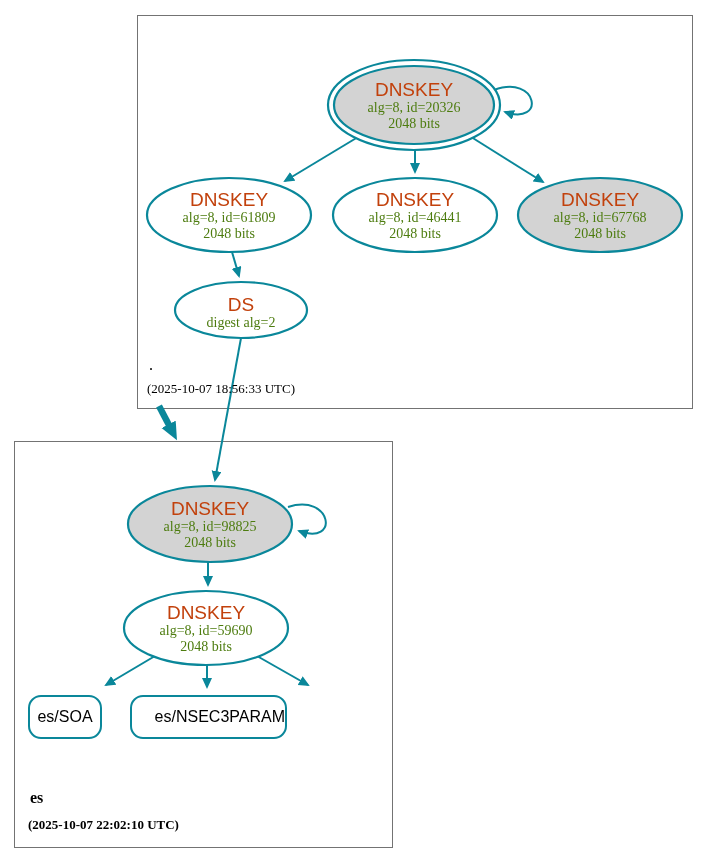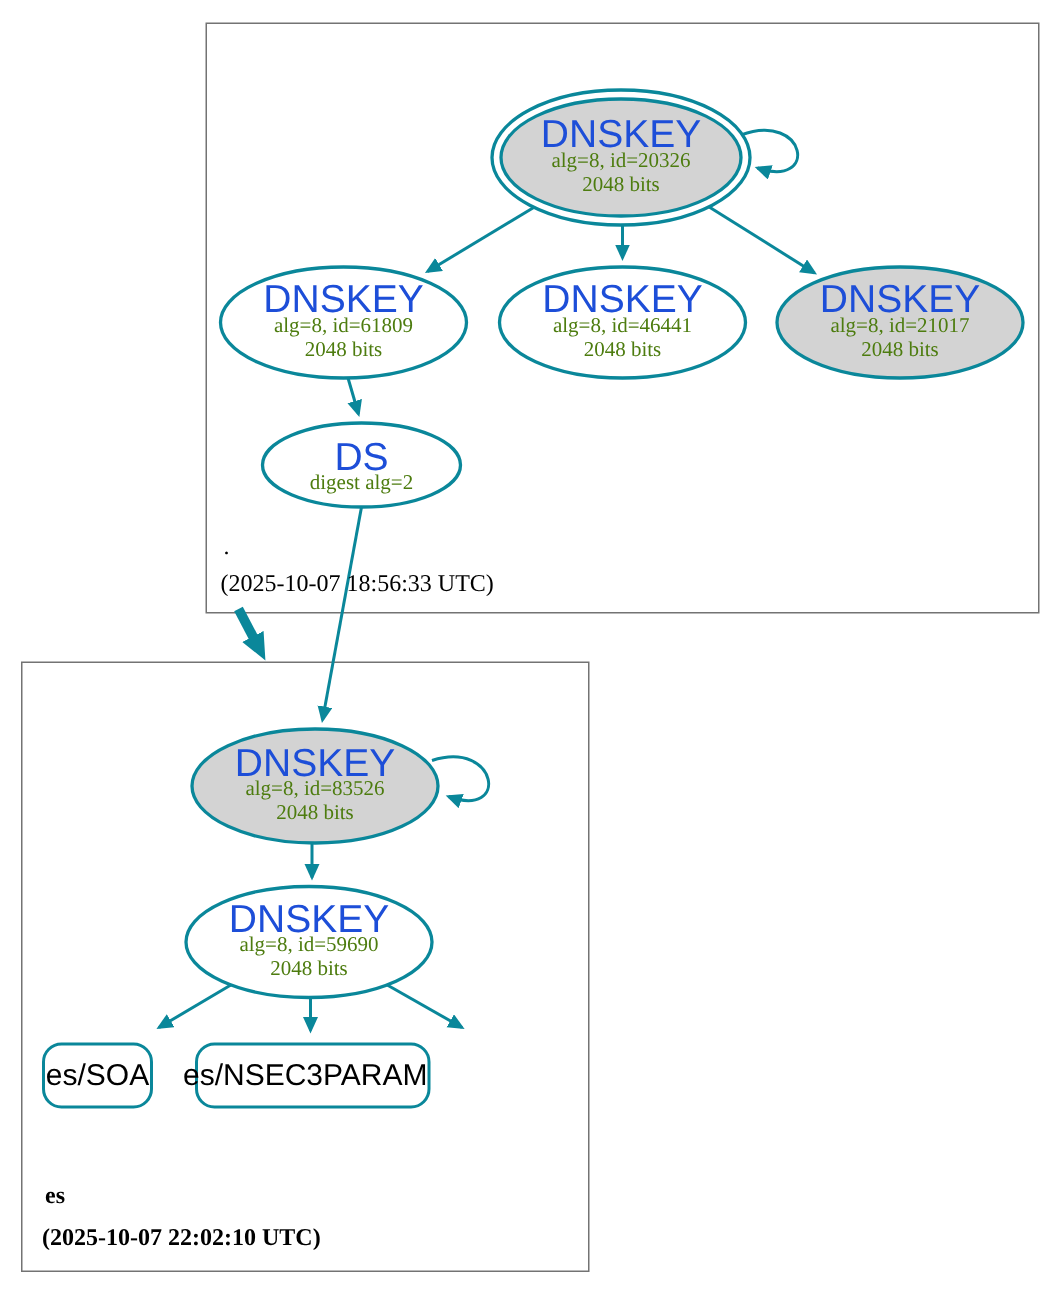--- a/index.html
+++ b/index.html
@@ -21,45 +21,45 @@
   
   .node{
     position:absolute;
     display:flex;flex-direction:column;
     align-items:center;justify-content:center;
     text-align:center;
     color:#000;
   }
   .node-title{
     font-family:"Liberation Sans", sans-serif;
-    font-size:26px;line-height:21px;color:#1d4ed8;
+    font-size:19px;line-height:21px;color:#c2410c;
   }
   .node-detail{
     font-family:"Liberation Serif", serif;
     font-size:14px;line-height:16px;color:#4d7c0f;
   }
   
   .rrset{
     position:absolute;
     top:695px;height:44px;
     border:2px solid #0a879a;
     border-radius:13px;
     background:#fff;
     box-sizing:border-box;
     display:flex;align-items:center;justify-content:center;
     font-family:"Liberation Sans", sans-serif;
-    font-size:20px;color:#000;
+    font-size:16px;color:#000;
   }
   .zone-label{
     position:absolute;
     font-family:"Liberation Serif", serif;
     color:#000;
   }
   .zone-name{font-size:16px;}
-  .zone-ts{font-size:16px;}
+  .zone-ts{font-size:13px;}
 </style>
 </head>
 <body>
 
 <div class="canvas">
 
   <div class="zone-box" style="left:137px;top:15px;width:556px;height:394px;"></div>
   <div class="zone-box" style="left:14px;top:441px;width:379px;height:407px;"></div>
 
   <svg class="layer" width="709" height="865" viewBox="0 0 709 865">
@@ -112,32 +112,32 @@
   </div>
 
   <div class="node" style="left:333px;top:178px;width:164px;height:74px;">
     <div class="node-title">DNSKEY</div>
     <div class="node-detail">alg=8, id=46441</div>
     <div class="node-detail">2048 bits</div>
   </div>
 
   <div class="node" style="left:518px;top:178px;width:164px;height:74px;">
     <div class="node-title">DNSKEY</div>
-    <div class="node-detail">alg=8, id=21017</div>
+    <div class="node-detail">alg=8, id=67768</div>
     <div class="node-detail">2048 bits</div>
   </div>
 
   <div class="node" style="left:175px;top:283px;width:132px;height:58px;">
     <div class="node-title">DS</div>
     <div class="node-detail">digest alg=2</div>
   </div>
 
   <div class="node" style="left:128px;top:487px;width:164px;height:74px;">
     <div class="node-title">DNSKEY</div>
-    <div class="node-detail">alg=8, id=83526</div>
+    <div class="node-detail">alg=8, id=98825</div>
     <div class="node-detail">2048 bits</div>
   </div>
 
   <div class="node" style="left:124px;top:591px;width:164px;height:74px;">
     <div class="node-title">DNSKEY</div>
     <div class="node-detail">alg=8, id=59690</div>
     <div class="node-detail">2048 bits</div>
   </div>
 
   <div class="rrset" style="left:28px;width:74px;">

